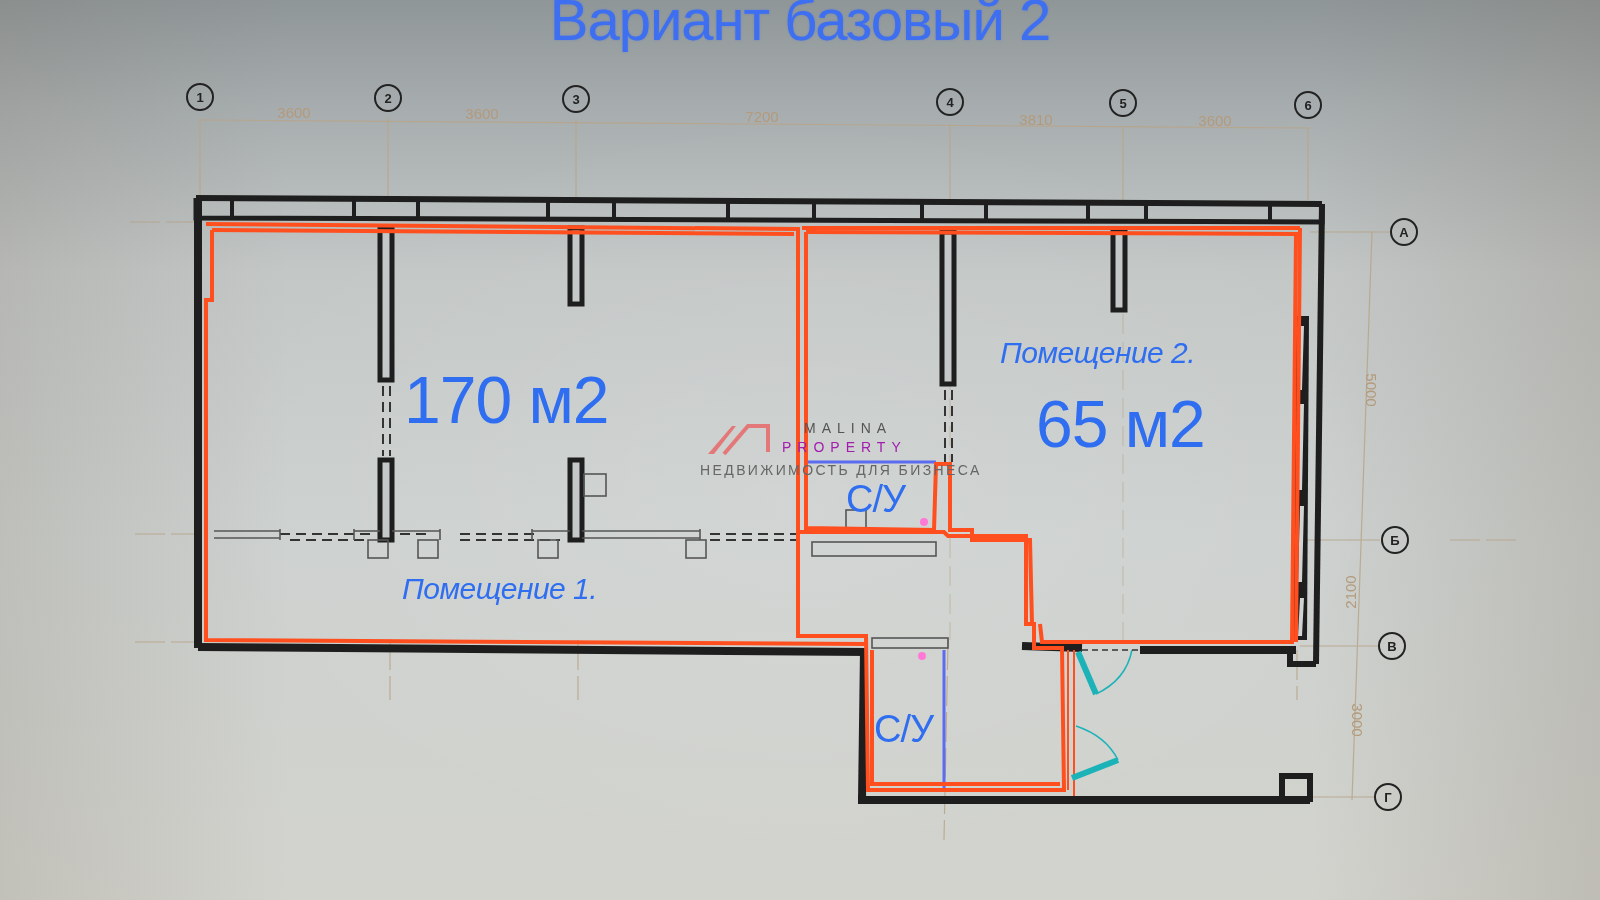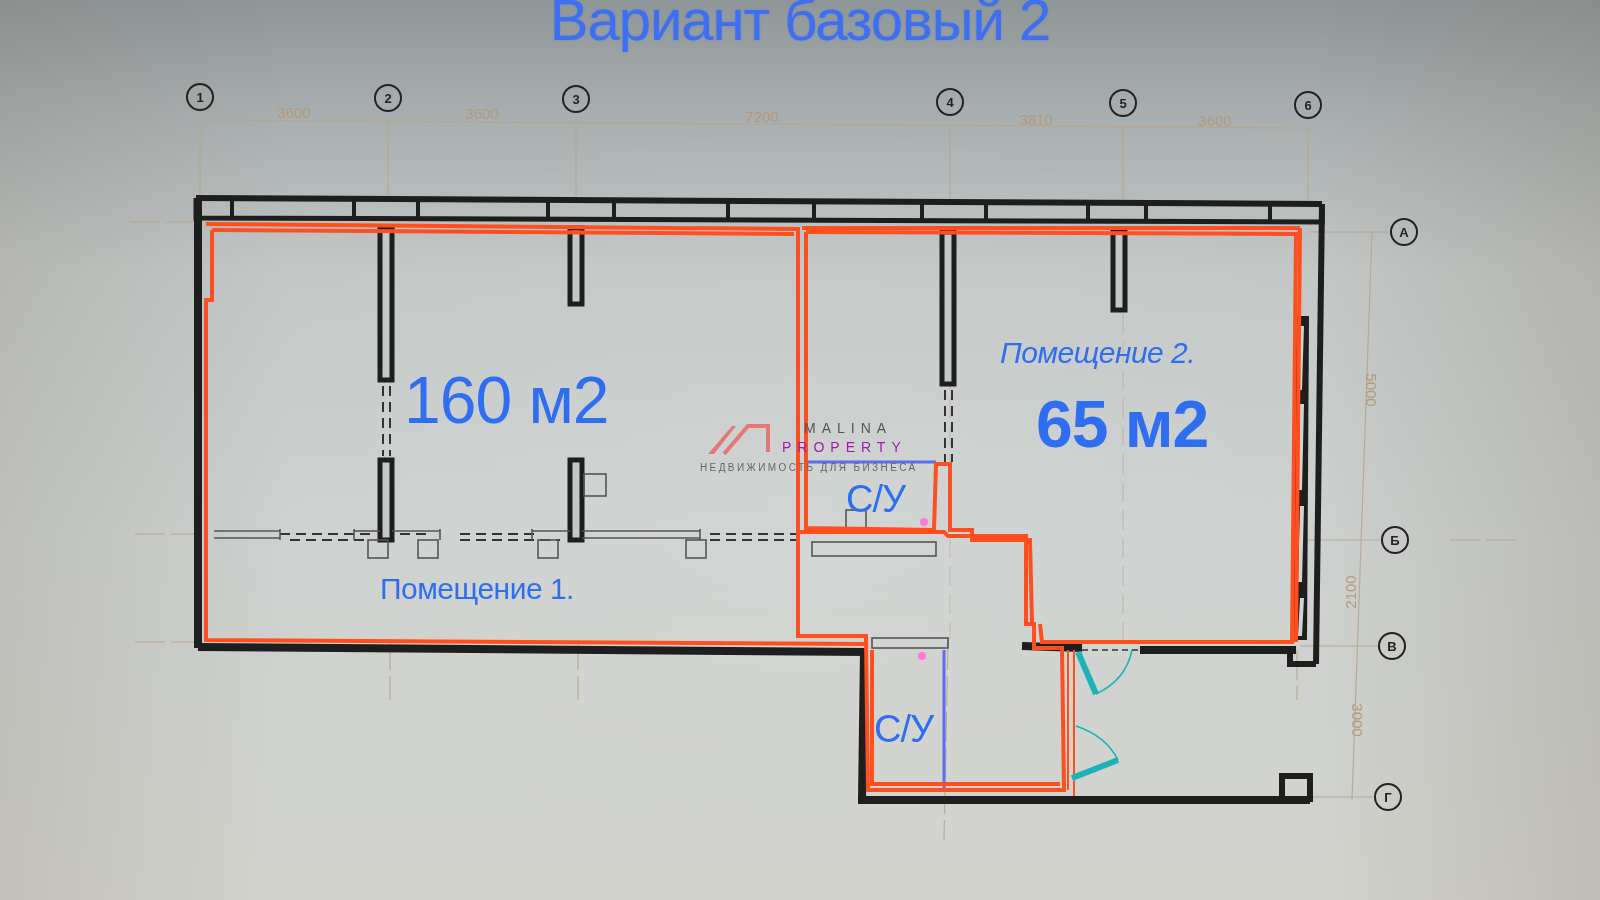--- a/index.html
+++ b/index.html
@@ -27,21 +27,21 @@
     .axis-label { font-family: "Liberation Sans", sans-serif; font-size: 13px; fill: #222; font-weight: bold; }
     .dim { font-family: "Liberation Sans", sans-serif; font-size: 15px; fill: #b39a7c; }
     .room-label { position: absolute; color: #2f6ef0; font-family: "Liberation Sans", sans-serif; white-space: nowrap; }
     .rl-name { font-size: 30px; letter-spacing: -0.5px; }
     .rl-area { font-size: 66px; letter-spacing: -1px; }
     .rl-wc { font-size: 38px; letter-spacing: -1px; }
     .logo { position: absolute; left: 706px; top: 420px; }
     .logo-mark { position: absolute; left: 0; top: 2px; }
     .logo-top { position: absolute; left: 76px; top: 0; font-size: 14px; letter-spacing: 6px; color: #555; font-family: "Liberation Sans", sans-serif; margin-left: 22px; }
     .logo-bot { position: absolute; left: 76px; top: 19px; font-size: 14px; letter-spacing: 6px; color: #a21caf; font-family: "Liberation Sans", sans-serif; }
-    .logo-tag { position: absolute; left: -6px; top: 42px; font-size: 10px; letter-spacing: 2.4px; color: #666; white-space: nowrap; font-family: "Liberation Sans", sans-serif; }
+    .logo-tag { position: absolute; left: -6px; top: 42px; font-size: 14px; letter-spacing: 2.4px; color: #666; white-space: nowrap; font-family: "Liberation Sans", sans-serif; }
   </style>
 </head>
 <body>
 
 <div class="vignette"></div>
 
 <div class="title">Вариант базовый 2</div>
 
 <svg class="plan" width="1600" height="900" viewBox="0 0 1600 900">
 
@@ -238,24 +238,24 @@
     <path d="M1096 694 Q1126 680 1132 650" stroke="#1bb3b8" stroke-width="1.5"></path>
     <line x1="1072" y1="778" x2="1118" y2="760" stroke="#1bb3b8" stroke-width="6"></line>
     <path d="M1076 726 Q1106 736 1118 760" stroke="#1bb3b8" stroke-width="1.5"></path>
     <line x1="1082" y1="650" x2="1140" y2="650" stroke="#333" stroke-width="1.5" stroke-dasharray="6 4"></line>
   </g>
 
   <circle cx="924" cy="522" r="4" fill="#ff7ad6"></circle>
   <circle cx="922" cy="656" r="4" fill="#ff7ad6"></circle>
 </svg>
 
-<div class="room-label rl-area" style="left:404px; top:362px;">160 м2</div>
-<div class="room-label rl-name" style="left:380px; top:572px;">Помещение 1.</div>
+<div class="room-label rl-area" style="left:404px; top:362px;">170 м2</div>
+<div class="room-label rl-name" style="left:402px; top:572px;font-style:italic;">Помещение 1.</div>
 <div class="room-label rl-name" style="left:1000px; top:336px;font-style:italic;">Помещение 2.</div>
-<div class="room-label rl-area" style="left:1036px; top:386px;font-weight:bold;">65 м2</div>
+<div class="room-label rl-area" style="left:1036px; top:386px;">65 м2</div>
 <div class="room-label rl-wc" style="left:846px; top:478px;">С/У</div>
 <div class="room-label rl-wc" style="left:874px; top:708px;">С/У</div>
 
 <div class="logo">
   <svg class="logo-mark" width="66" height="34" viewBox="0 0 66 34">
     <polyline points="2,32 26,4 30,4 8,32" fill="#e8696a" opacity="0.85"></polyline>
     <polyline points="18,32 42,4 62,4 62,30" fill="none" stroke="#e8696a" stroke-width="4" opacity="0.85"></polyline>
   </svg>
   <div class="logo-top">MALINA</div>
   <div class="logo-bot">PROPERTY</div>

